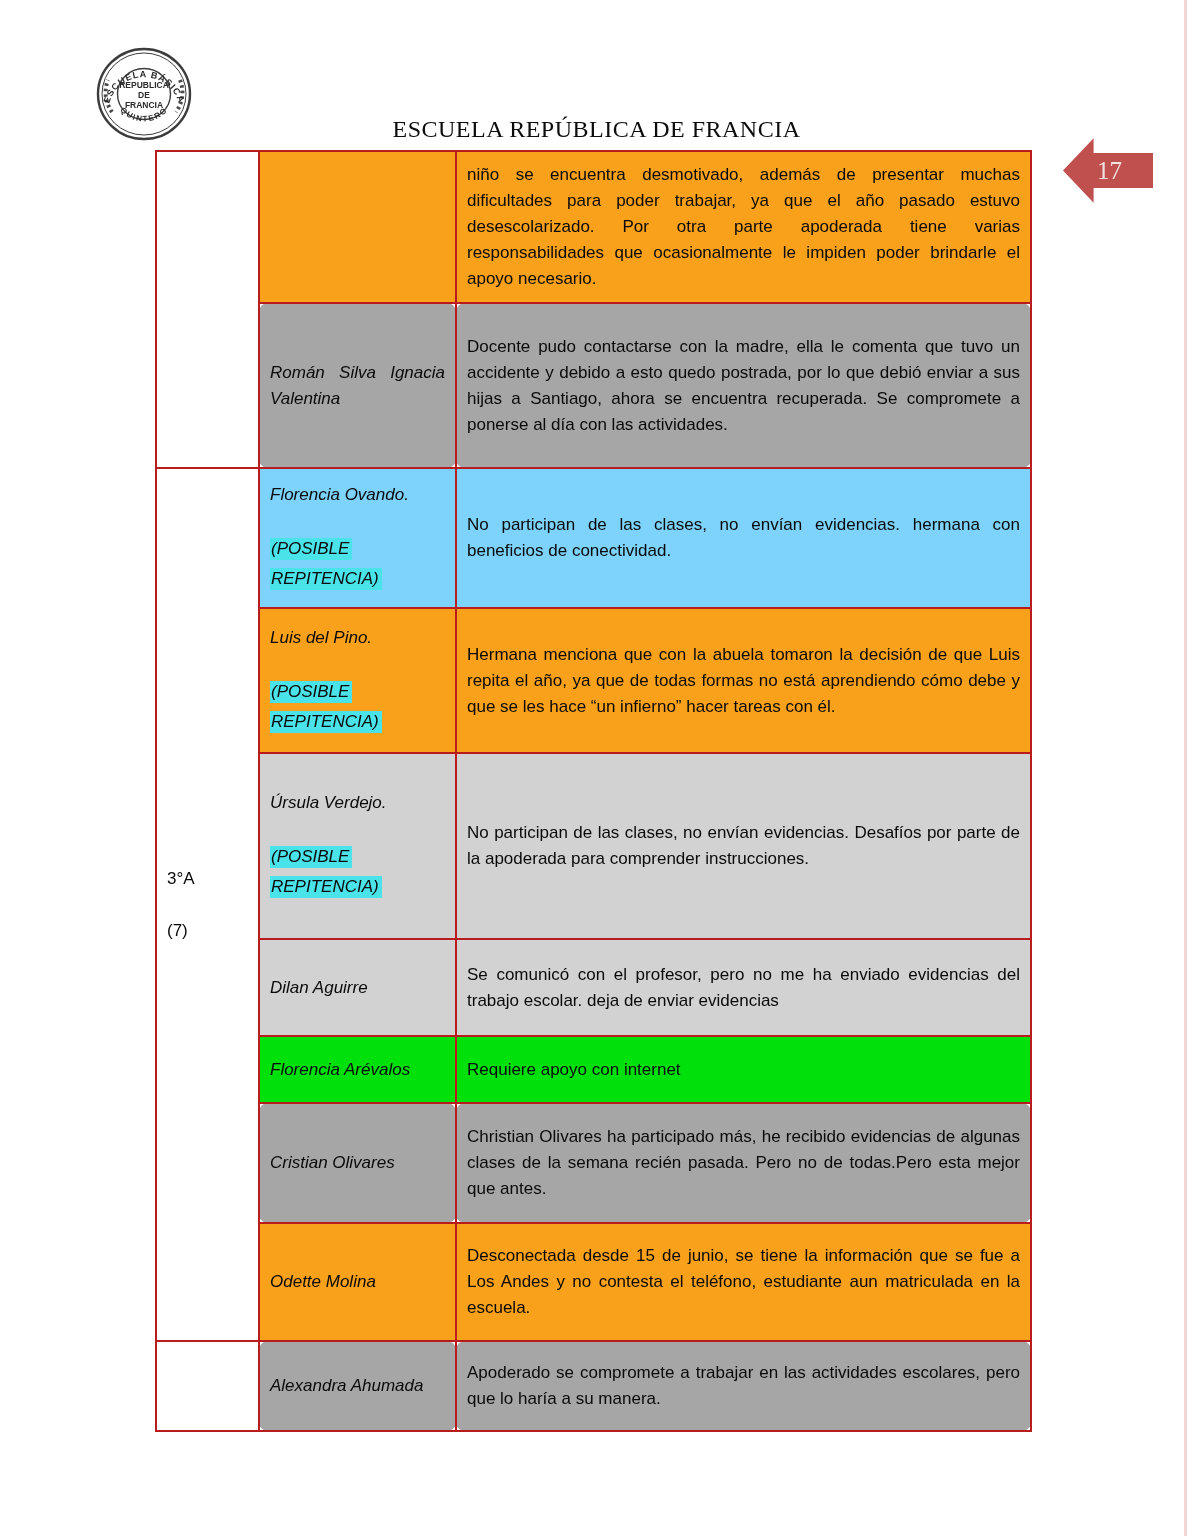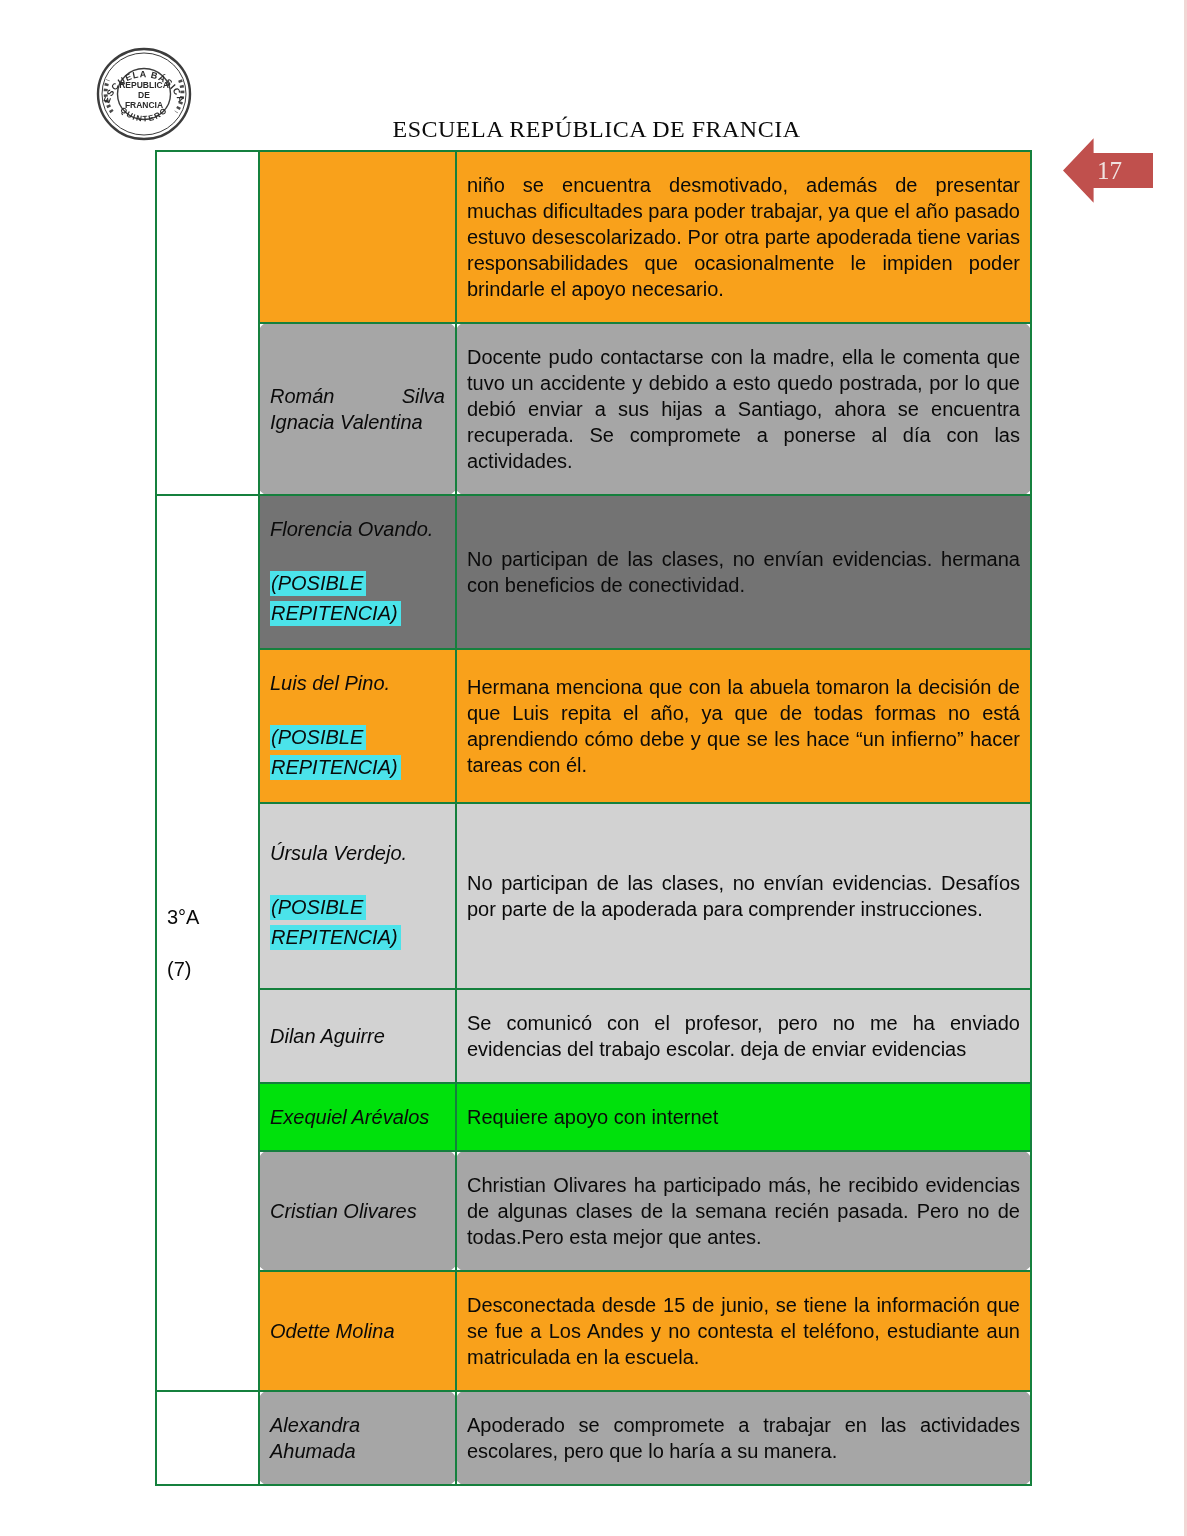--- a/index.html
+++ b/index.html
@@ -34,41 +34,41 @@
     font-family:"Liberation Serif","DejaVu Serif",serif;
     font-size:25px; color:#f0e2e0;
     padding-left:34px;
   }
   table.report {
     position:absolute; left:155px; top:150px;
     width:875px;
     border-collapse:collapse; table-layout:fixed;
   }
   table.report td {
-    border:2px solid #15803d;
+    border:2px solid #b91c1c;
     vertical-align:middle;
-    font-size:20px; line-height:26px; color:#0a0a0a;
-    padding:20px 10px;
+    font-size:17px; line-height:26px; color:#0a0a0a;
+    padding:10px 10px;
     overflow:hidden;
   }
   col.c-group { width:103px; }
   col.c-name  { width:197px; }
   col.c-comment { width:575px; }
   td.group-cell {
     background:#ffffff; vertical-align:top;
     padding-top:28px; padding-left:10px;
     font-size:21px;
   }
   td.group-cell .count { margin-top:26px; }
   td.name-cell { padding-right:18px; text-align:left;font-style:italic; }
   td.comment-cell { text-align:justify; text-align-last:left; }
   .bg-orange    { background:#f9a11b; }
   .bg-gray      { background:#a6a6a6;border-radius:9px; }
   .bg-lightgray { background:#d2d2d2; }
-  .bg-red       { background:#737373;margin-left:12px; }
+  .bg-red       { background:#7dd3fc;margin-left:12px; }
   .bg-green     { background:#00e10c; }
   .note { margin-top:26px; line-height:30px; }
   .hl {
     background:#4be3ea;
     padding:1px 3px 2px 1px;
   }
 </style>
 </head>
 <body>
 
@@ -150,27 +150,27 @@
         <td class="name-cell bg-lightgray">
           <div>Úrsula Verdejo.</div>
           <div class="note">
             <span class="hl">(POSIBLE</span><br>
             <span class="hl">REPITENCIA)</span>
           </div>
         </td>
         <td class="comment-cell bg-lightgray">No participan de las clases, no envían evidencias. Desafíos por parte de la apoderada para comprender instrucciones.</td>
       </tr>
 
-      <tr style="height:87px;">
+      <tr style="height:97px;">
         <td class="name-cell bg-lightgray">Dilan Aguirre</td>
         <td class="comment-cell bg-lightgray">Se comunicó con el profesor, pero no me ha enviado evidencias del trabajo escolar. deja de enviar evidencias</td>
       </tr>
 
       <tr style="height:67px;">
-        <td class="name-cell bg-green">Exequiel Arévalos</td>
+        <td class="name-cell bg-green">Florencia Arévalos</td>
         <td class="comment-cell bg-green">Requiere apoyo con internet</td>
       </tr>
 
       <tr style="height:120px;">
         <td class="name-cell bg-gray">Cristian Olivares</td>
         <td class="comment-cell bg-gray">Christian Olivares ha participado más, he recibido evidencias de algunas clases de la semana recién pasada. Pero no de todas.Pero esta mejor que antes.</td>
       </tr>
 
       <tr style="height:118px;">
         <td class="name-cell bg-orange">Odette Molina</td>

